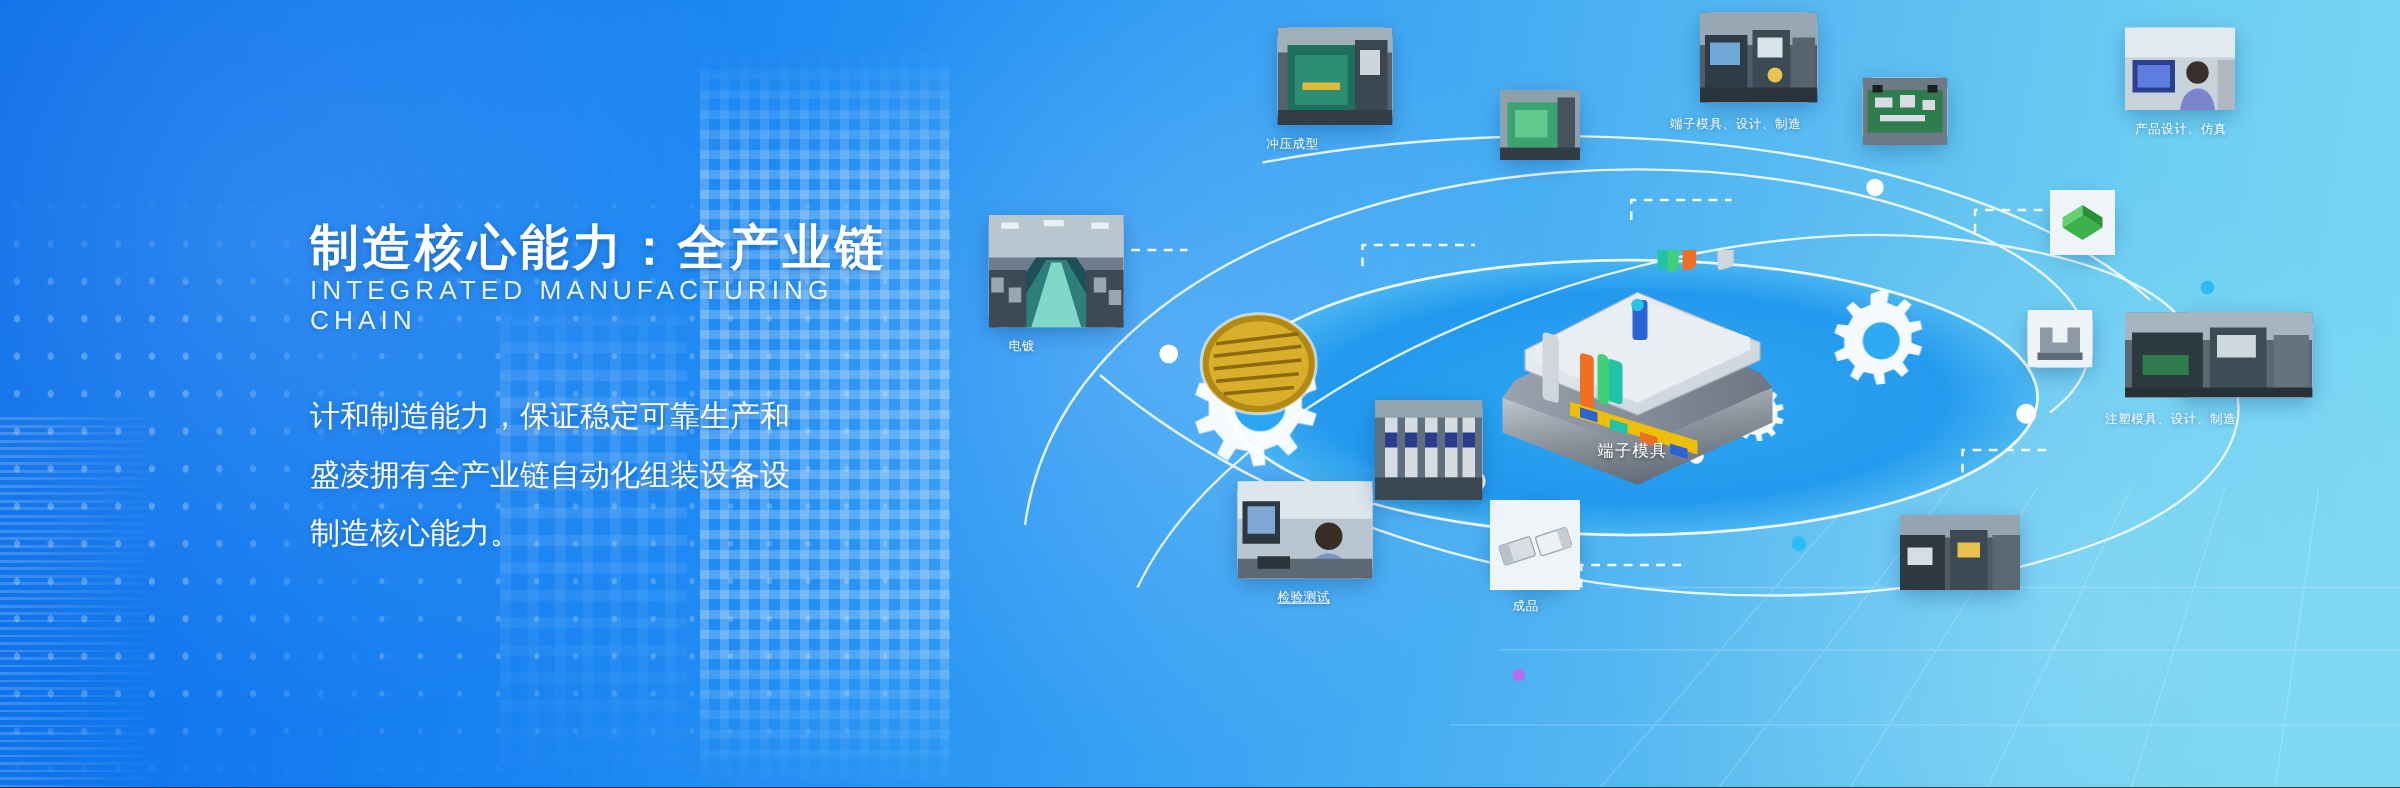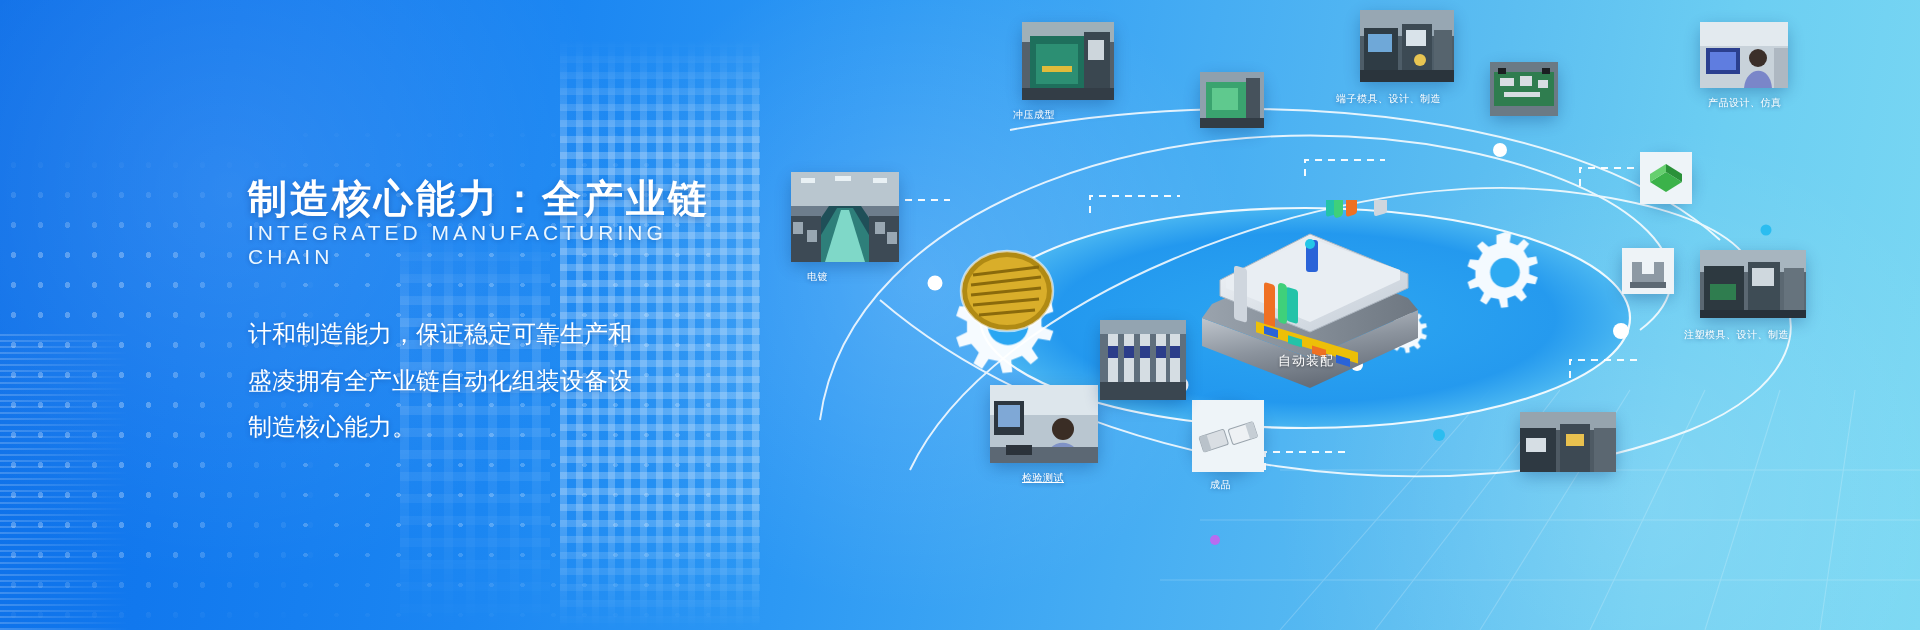--- a/index.html
+++ b/index.html
@@ -226,21 +226,21 @@
 
         <g>
           <rect x="96" y="92" width="102" height="11" fill="#f2c200" transform="skewY(17)" opacity=".95"></rect>
           <rect x="104" y="94" width="14" height="8" fill="#2a63d8" transform="skewY(17)"></rect>
           <rect x="128" y="96" width="14" height="8" fill="#23c3a8" transform="skewY(17)"></rect>
           <rect x="152" y="99" width="14" height="8" fill="#ef7023" transform="skewY(17)"></rect>
           <rect x="176" y="101" width="14" height="8" fill="#2a63d8" transform="skewY(17)"></rect>
         </g>
         <circle cx="150" cy="44" r="5" fill="#24c6e8"></circle>
       </svg>
-      <div class="hub-label" style="left:118px;top:152px;">自动装配</div>
+      <div class="hub-label" style="left:118px;top:152px;">端子模具</div>
     </div>
 
     <div class="node" style="left:7px;top:172px;margin-left:24px;">
       <div class="thumb" style="width:108px;height:90px;">
         <svg class="px" viewBox="0 0 108 90" preserveAspectRatio="none">
           <rect width="108" height="90" fill="#6d7d8c"></rect>
           <rect width="108" height="34" fill="#b9c6cf"></rect>
           <g fill="#e9f1f5">
               <rect x="10" y="6" width="14" height="5"></rect>
               <rect x="44" y="4" width="16" height="5"></rect>
@@ -374,21 +374,21 @@
     <div class="node" style="left:862px;top:248px;">
       <div class="thumb" style="width:52px;height:46px;">
         <svg class="px" viewBox="0 0 52 46">
           <rect width="52" height="46" fill="#eef3f7"></rect>
           <path d="M10 34 L10 14 L20 14 L20 26 L32 26 L32 14 L42 14 L42 34 Z" fill="#8d99a4"></path>
           <rect x="8" y="34" width="36" height="6" fill="#5d6974"></rect>
         </svg>
       </div>
     </div>
 
-    <div class="node" style="left:940px;top:250px;">
+    <div class="node" style="left:940px;top:250px;padding-left:44px;">
       <div class="thumb" style="width:106px;height:68px;">
         <svg class="px" viewBox="0 0 106 68" preserveAspectRatio="none">
           <rect width="106" height="68" fill="#5b6872"></rect>
           <rect y="0" width="106" height="22" fill="#a7b5bf"></rect>
           <rect x="4" y="16" width="40" height="48" fill="#2d3940"></rect>
           <rect x="48" y="12" width="32" height="52" fill="#3e4c55"></rect>
           <rect x="52" y="18" width="22" height="18" fill="#cfd8de"></rect>
           <rect x="84" y="18" width="20" height="46" fill="#66737d"></rect>
           <g fill="#2f7d4f">
               <rect x="10" y="34" width="26" height="16"></rect>

